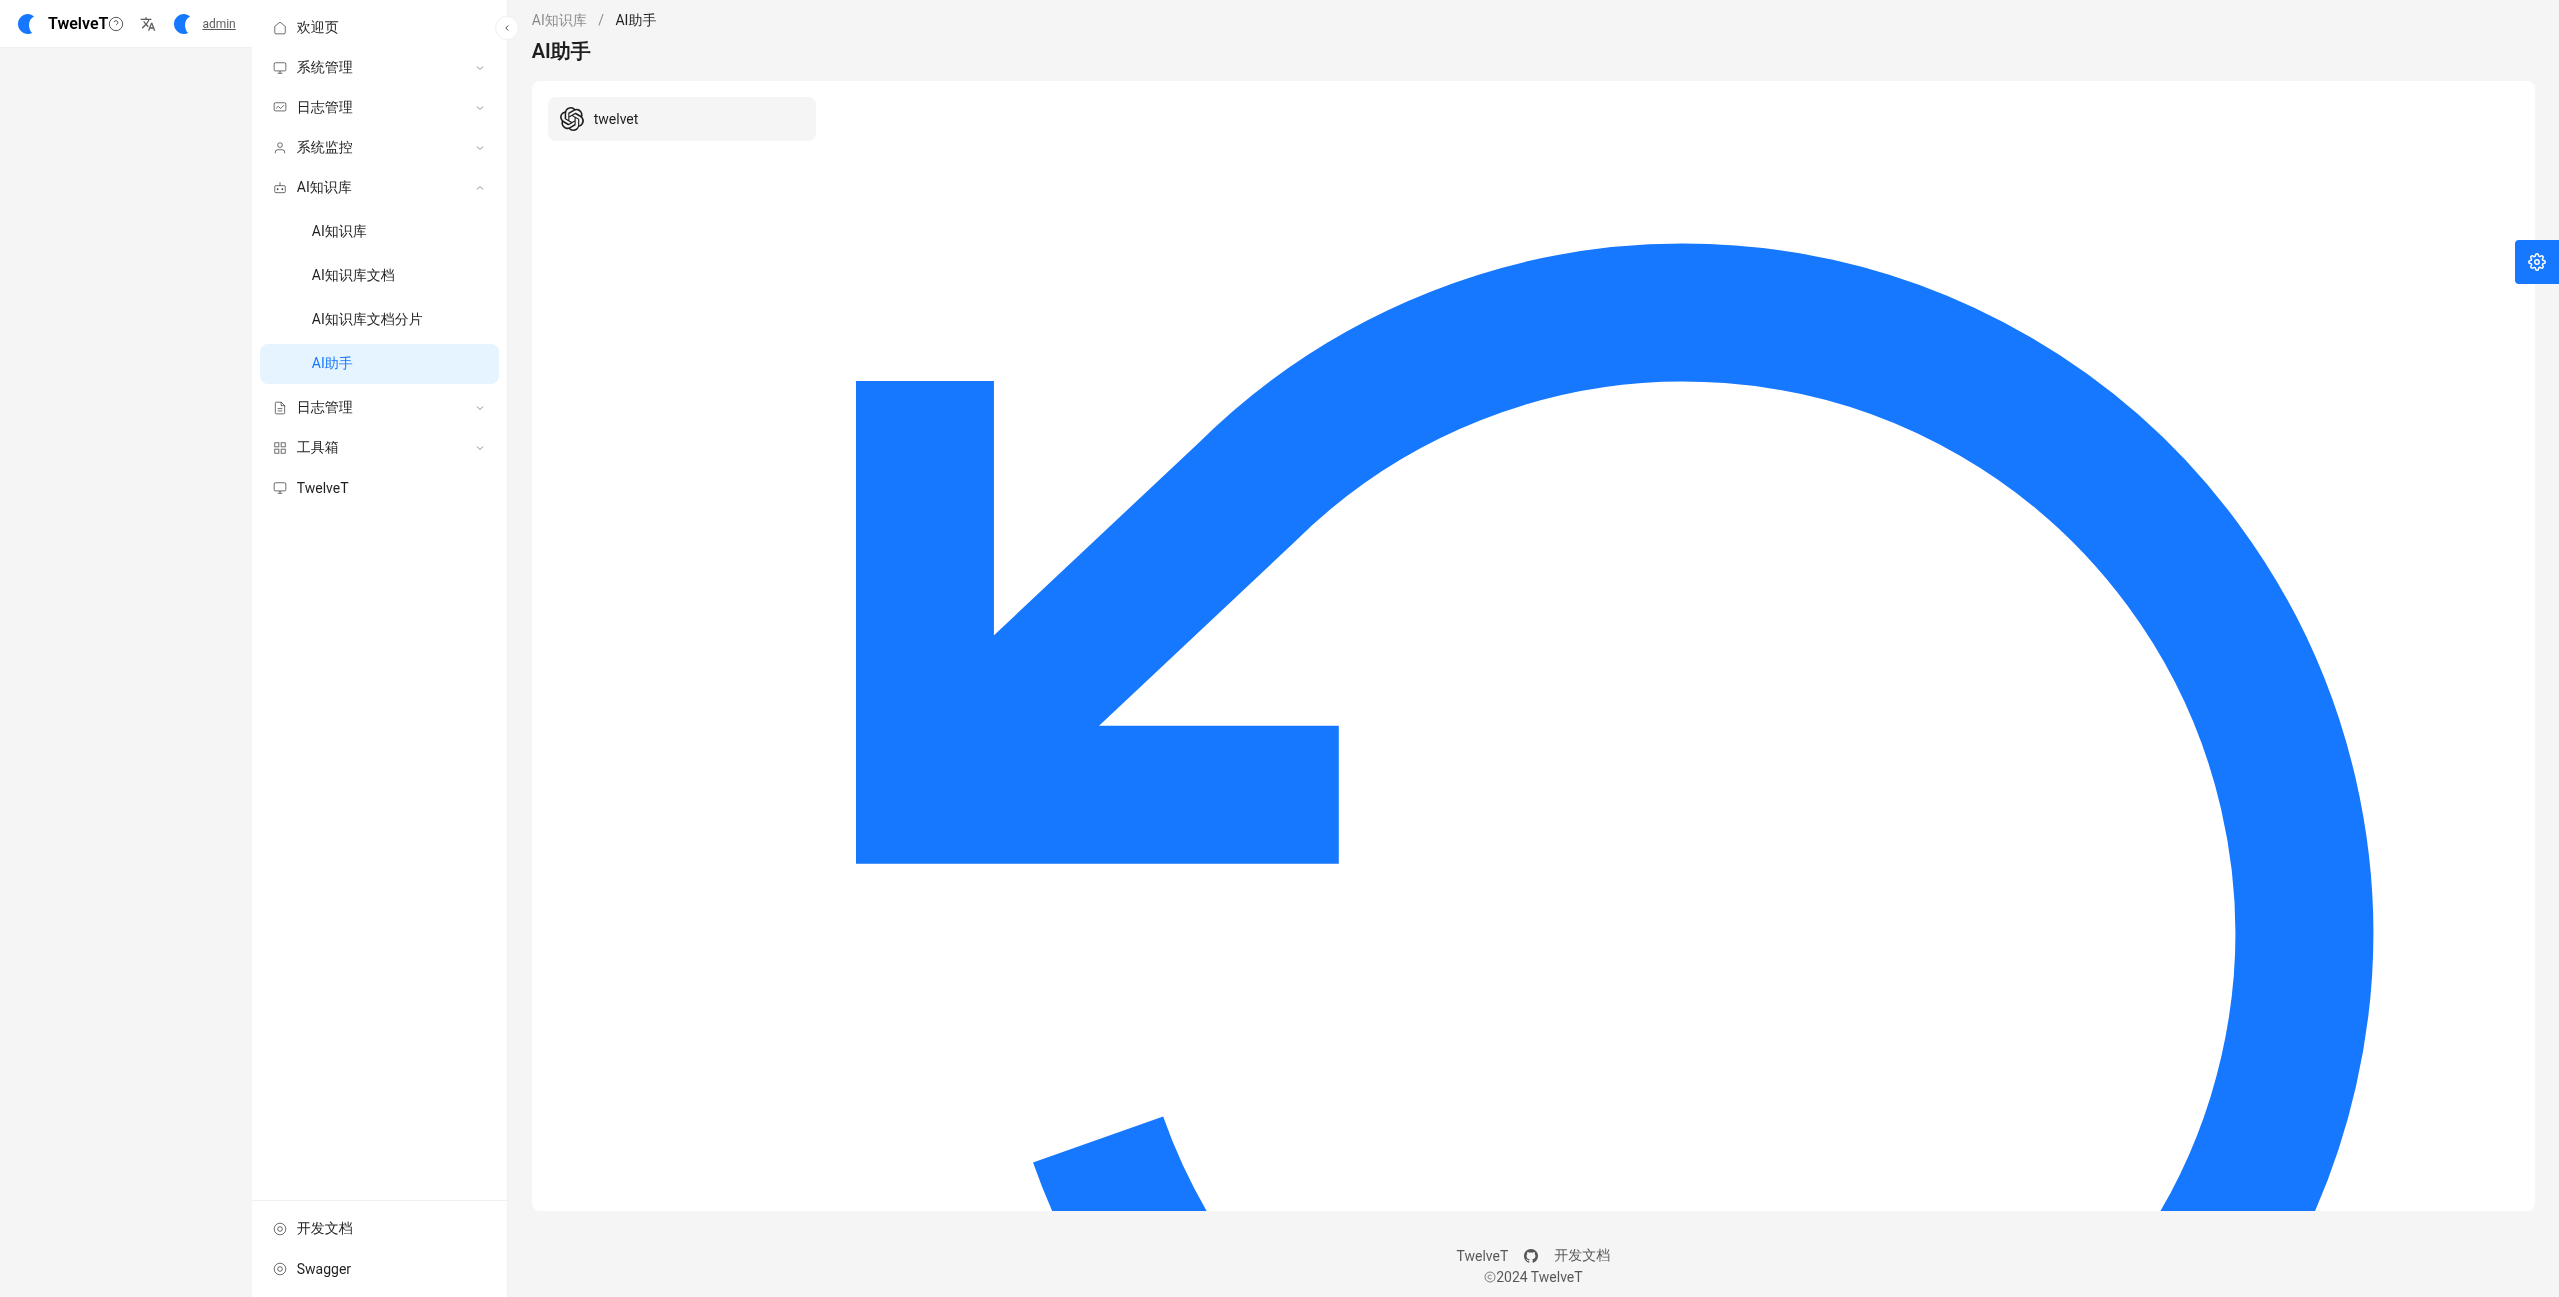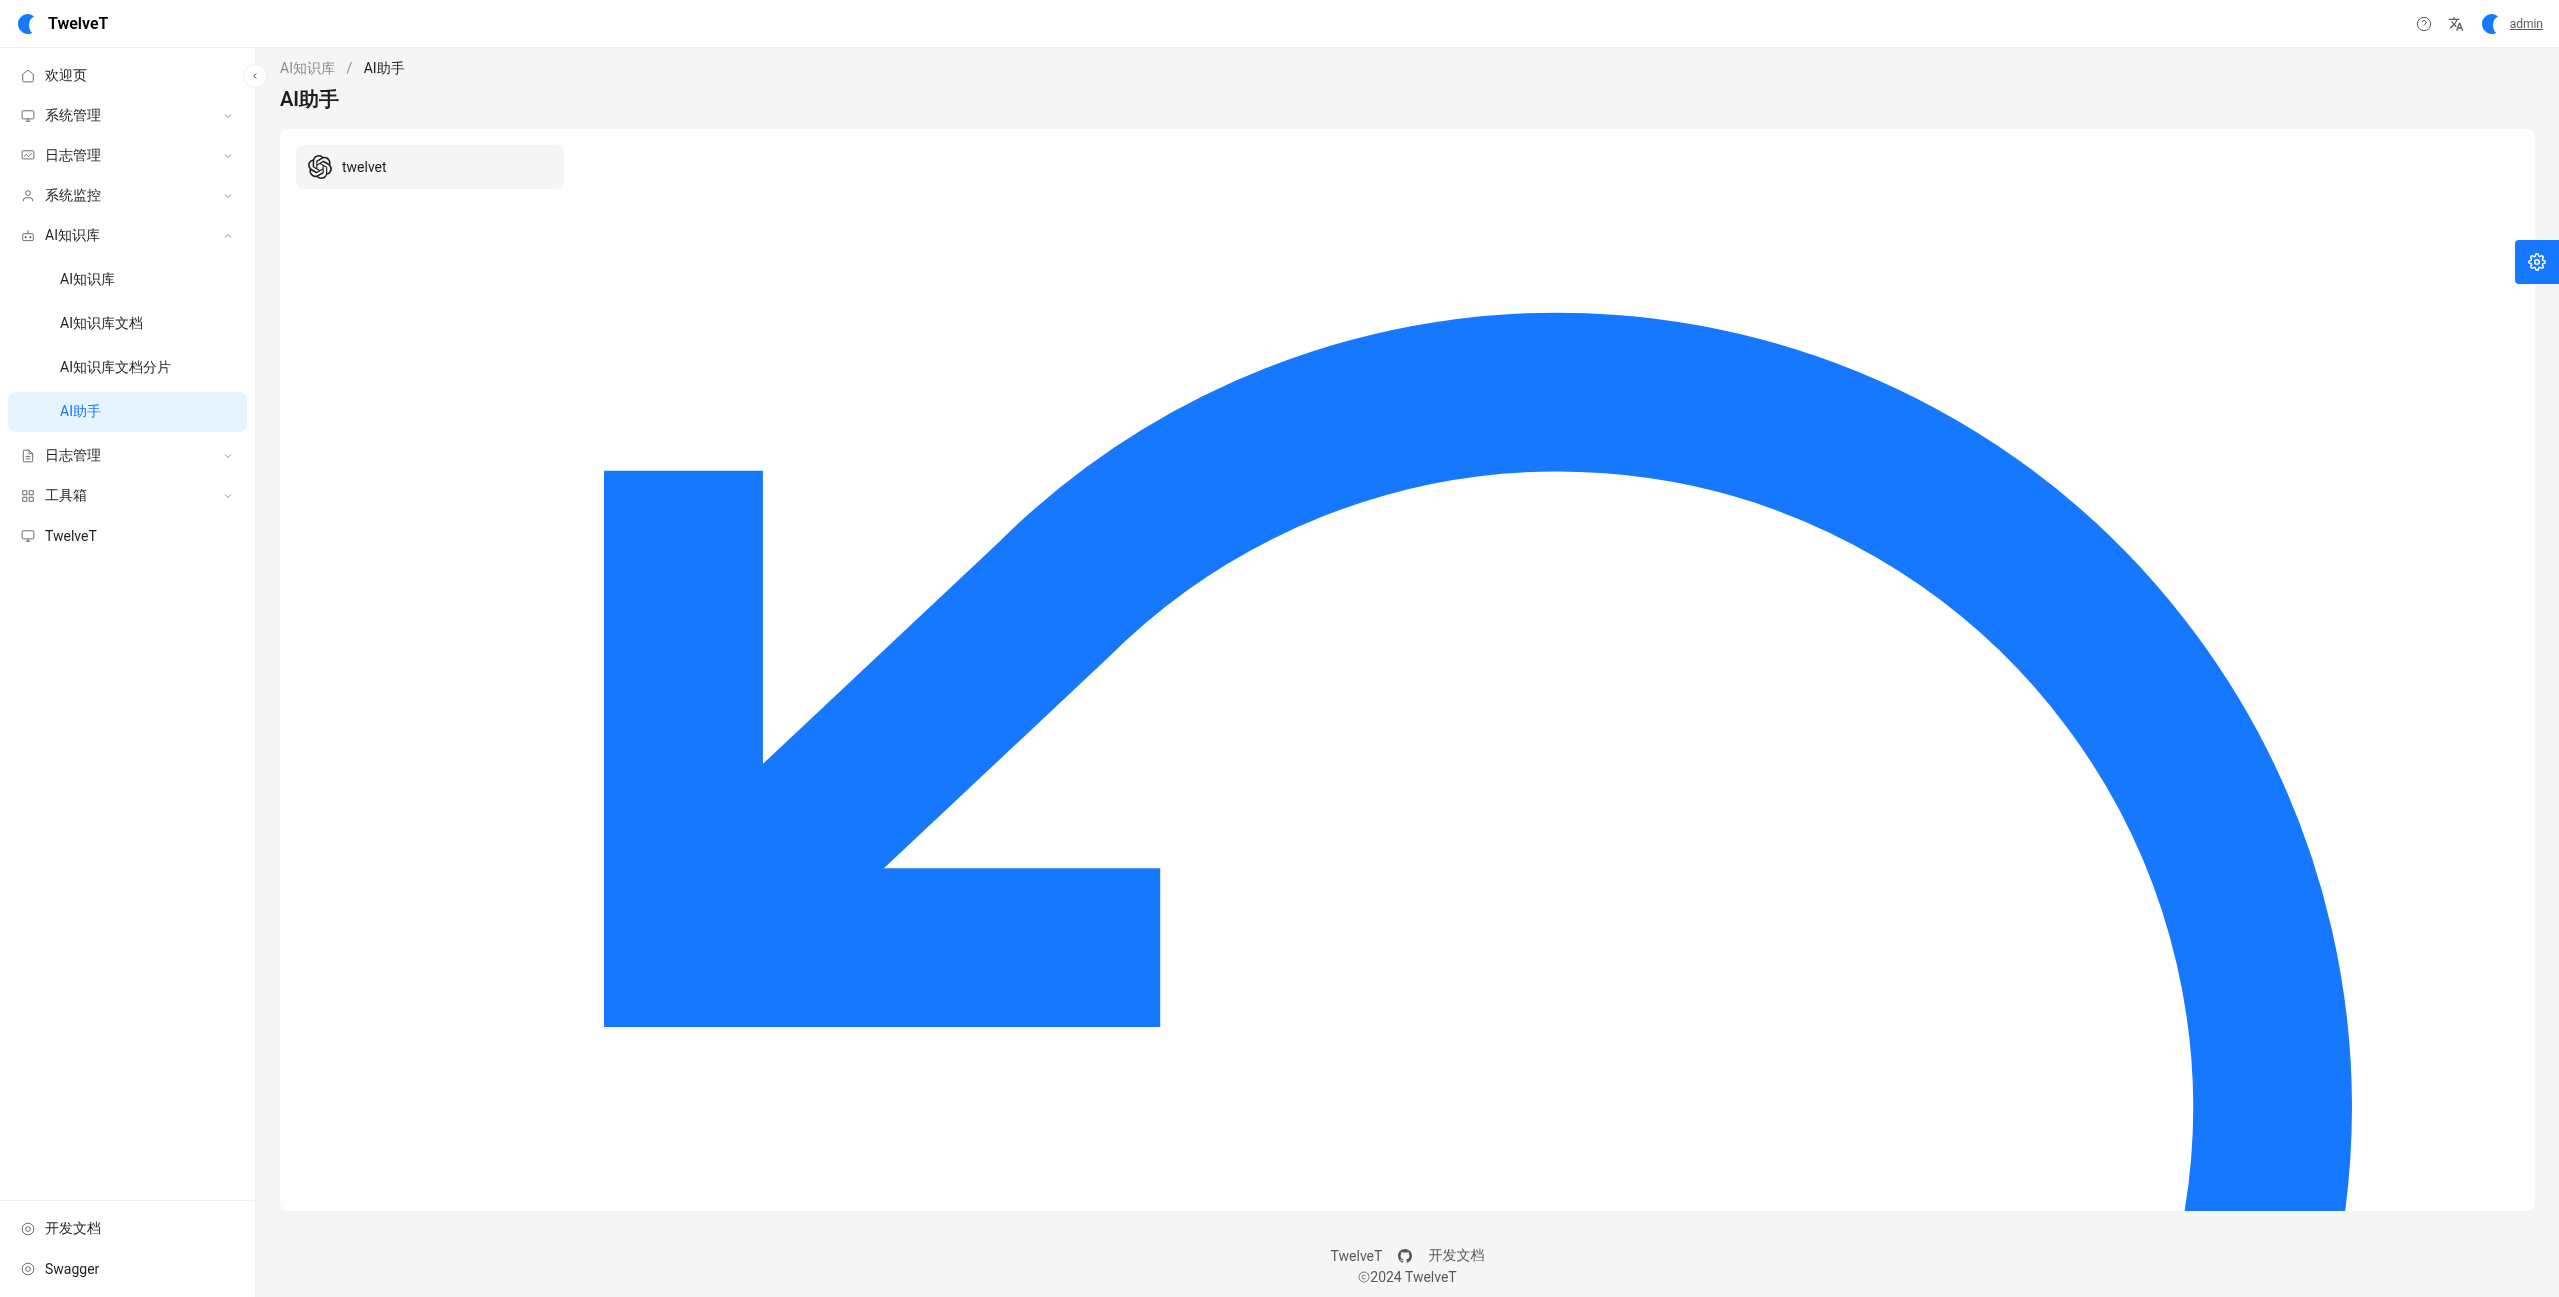--- a/index.html
+++ b/index.html
@@ -1,18 +1,18 @@
 <!DOCTYPE html>
 <html><head>
   <meta charset="utf-8">
   <style>
     * { margin: 0; padding: 0; box-sizing: border-box; }
     body { font-family: -apple-system, BlinkMacSystemFont, 'Segoe UI', Roboto, 'Helvetica Neue', Arial, sans-serif; font-size: 14px; color: rgba(0,0,0,0.88); background: #f5f5f5; }
     
-    .layout { display: flex; flex-direction: column; height: 100vh; }
+    .layout { display: flex; flex-direction: row; height: 100vh; }
     
     
     .header { height: 48px; background: #fff; border-bottom: 1px solid #f0f0f0; display: flex; align-items: center; justify-content: space-between; padding: 0 16px; }
     .header-left { display: flex; align-items: center; gap: 8px; }
     .logo-icon { width: 24px; height: 24px; }
     .logo-text { font-size: 16px; font-weight: 600; color: #000; }
     .header-right { display: flex; align-items: center; gap: 16px; }
     .header-icon { width: 16px; height: 16px; color: rgba(0,0,0,0.65); cursor: pointer; }
     .user-area { display: flex; align-items: center; gap: 6px; cursor: pointer; }
     .user-avatar { width: 24px; height: 24px; }

